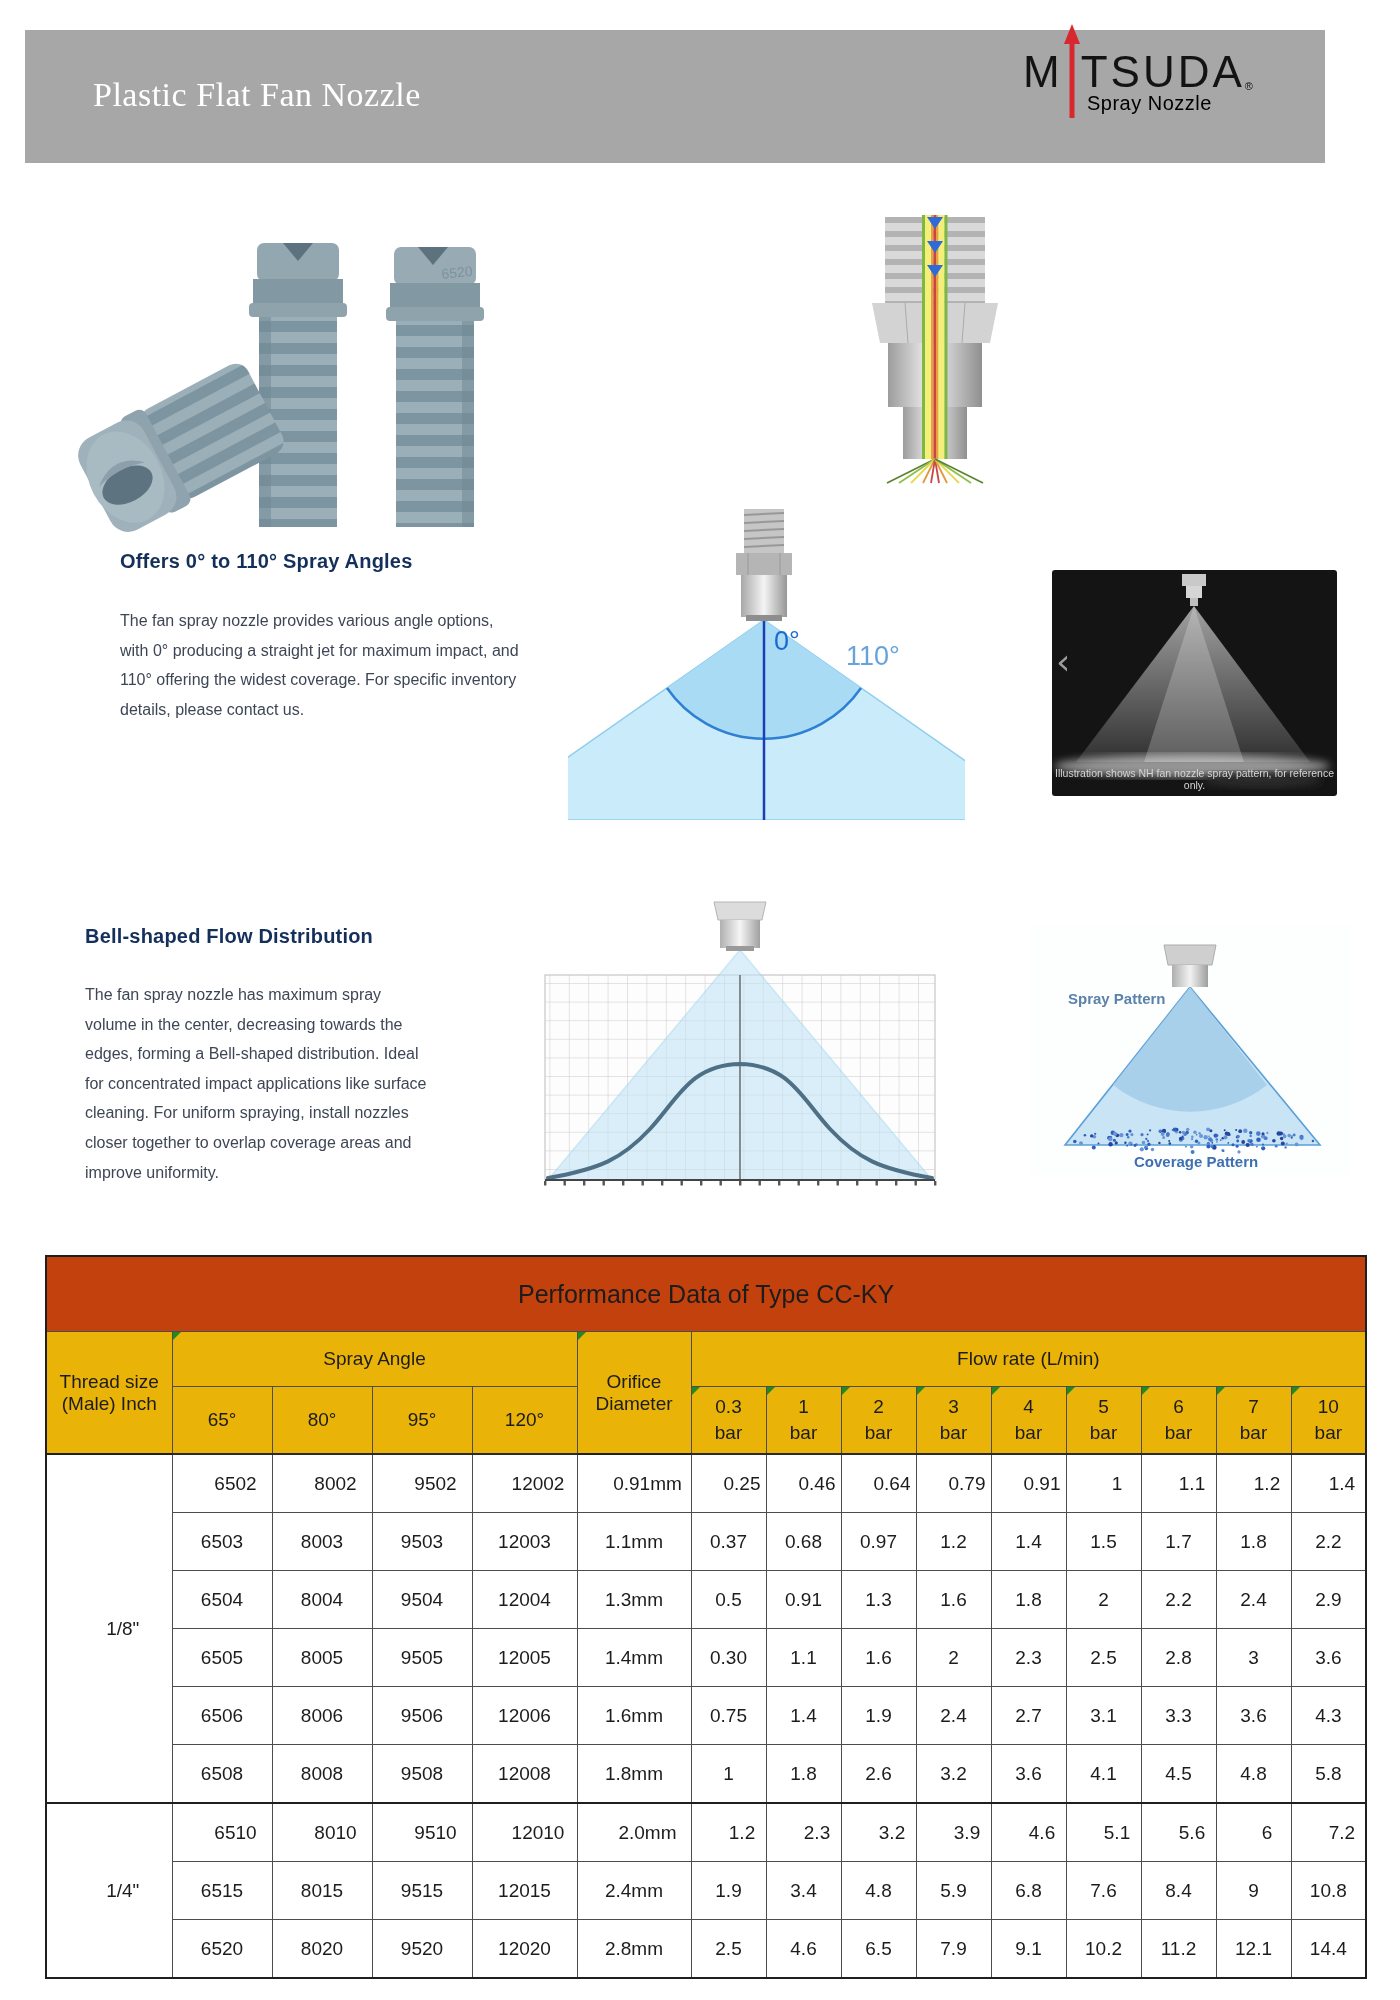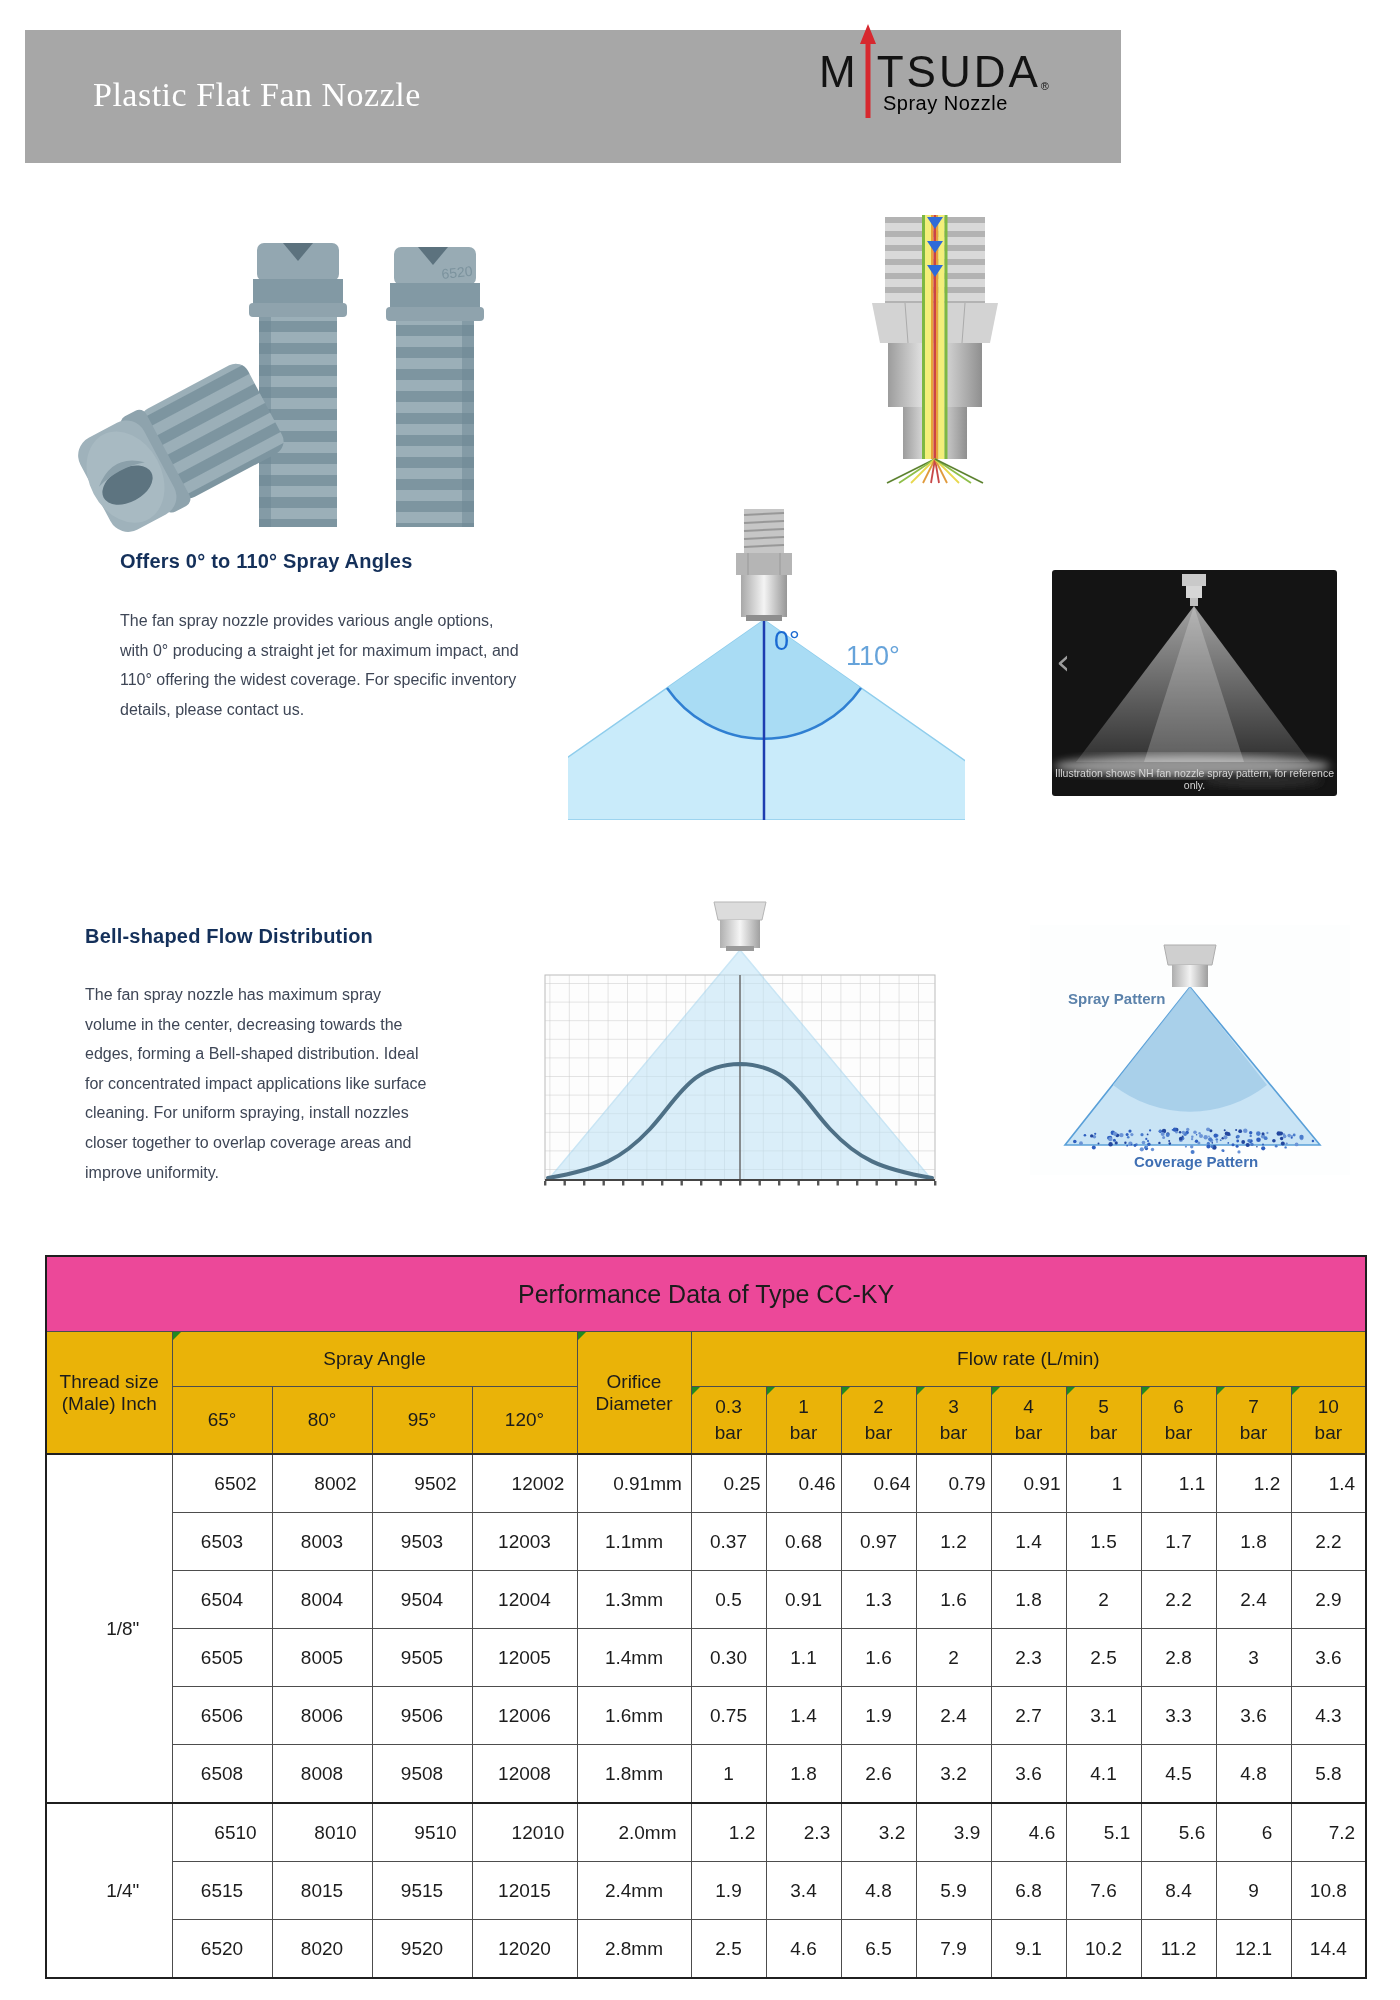--- a/index.html
+++ b/index.html
@@ -1,20 +1,20 @@
 <!DOCTYPE html>
 <html><head>
 <meta charset="utf-8">
 <style>
   html,body{margin:0;padding:0;background:#fff;}
   .page{position:relative;width:1400px;height:2000px;background:#fff;overflow:hidden;
         font-family:"Liberation Sans",sans-serif;}
 
   
-  .header{position:absolute;left:25px;top:30px;width:1096px;height:133px;background:#a7a7a7;}
+  .header{position:absolute;left:25px;top:30px;width:1300px;height:133px;background:#a7a7a7;}
   .header-title{position:absolute;left:68px;top:50%;transform:translateY(-54%);
     font-family:"Liberation Serif",serif;font-size:34px;color:#ffffff;letter-spacing:.5px;}
   .logo{position:absolute;right:42px;top:20px;width:260px;}
   .brand-row{position:relative;display:flex;align-items:flex-end;color:#131313;}
   .brand-l{font-size:44px;line-height:1;letter-spacing:3px;font-weight:500;}
   .arrow-slot{position:relative;width:18px;height:44px;}
   .arrow-slot svg{position:absolute;left:-1px;bottom:-26px;overflow:visible;}
   .brand-reg{font-size:11px;margin-bottom:2px;}
   .brand-sub{font-size:20px;color:#000000;margin-left:64px;margin-top:-2px;letter-spacing:.5px;}
 
@@ -33,21 +33,21 @@
 
   
   .pat-label{position:absolute;font-size:15px;font-weight:700;}
 
   
   .perf{position:absolute;left:45px;top:1255px;width:1320px;border-collapse:collapse;table-layout:fixed;
     font-size:19px;color:#1c1c1c;}
   .perf,.perf th,.perf td{border:1px solid #4d4d4d;}
   .perf{border:2px solid #1f1f1f;}
   .perf th{font-weight:400;position:relative;}
-  .t-title{height:72px;font-size:25px;font-weight:600;background:#ec4899;border-bottom:2px solid #2a2a2a;}
+  .t-title{height:72px;font-size:25px;font-weight:600;background:#c2410c;border-bottom:2px solid #2a2a2a;}
   .blue{background:#eab308;}
   tr.hrow1 th{height:52px;}
   tr.hrow2 th{height:64px;border-bottom:2px solid #2a2a2a;line-height:1.35;}
   .perf td{height:55px;text-align:center;background:#fff;}
   .perf td.thread{font-size:19px;}
   tr.group-first td{border-top:2px solid #1f1f1f;padding-left:28px;}
   .flag::before{content:"";position:absolute;top:0;left:0;width:0;height:0;
     border-top:8px solid #218a21;border-right:8px solid transparent;}
 </style>
 </head>

